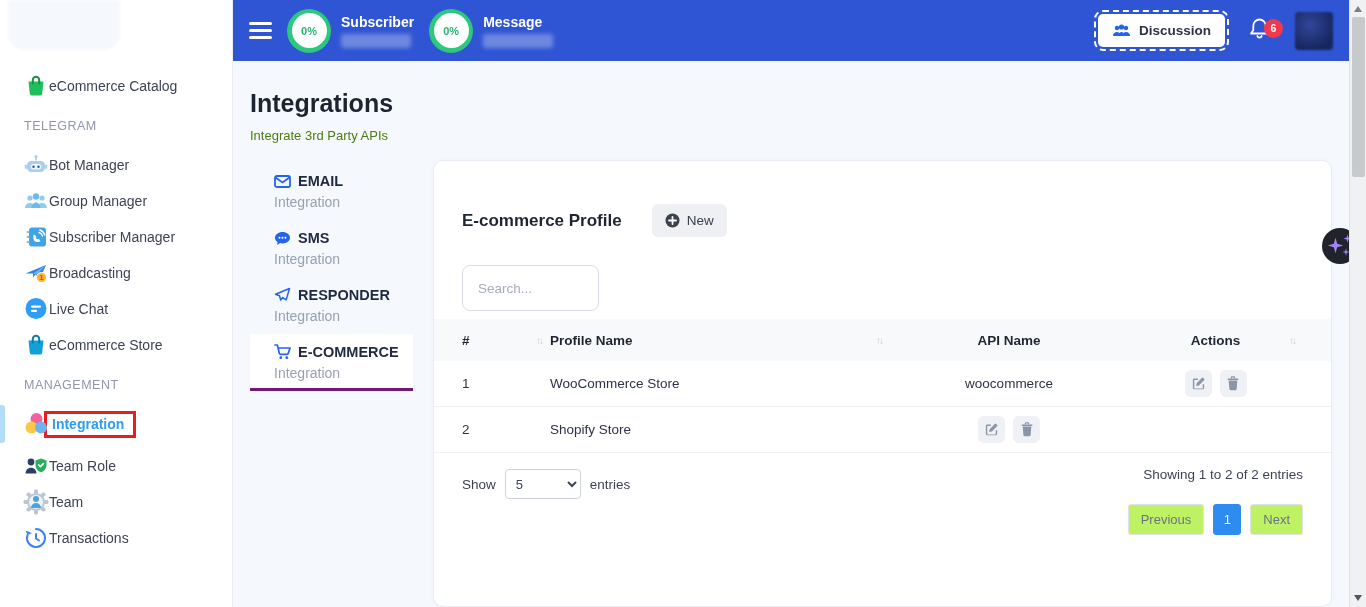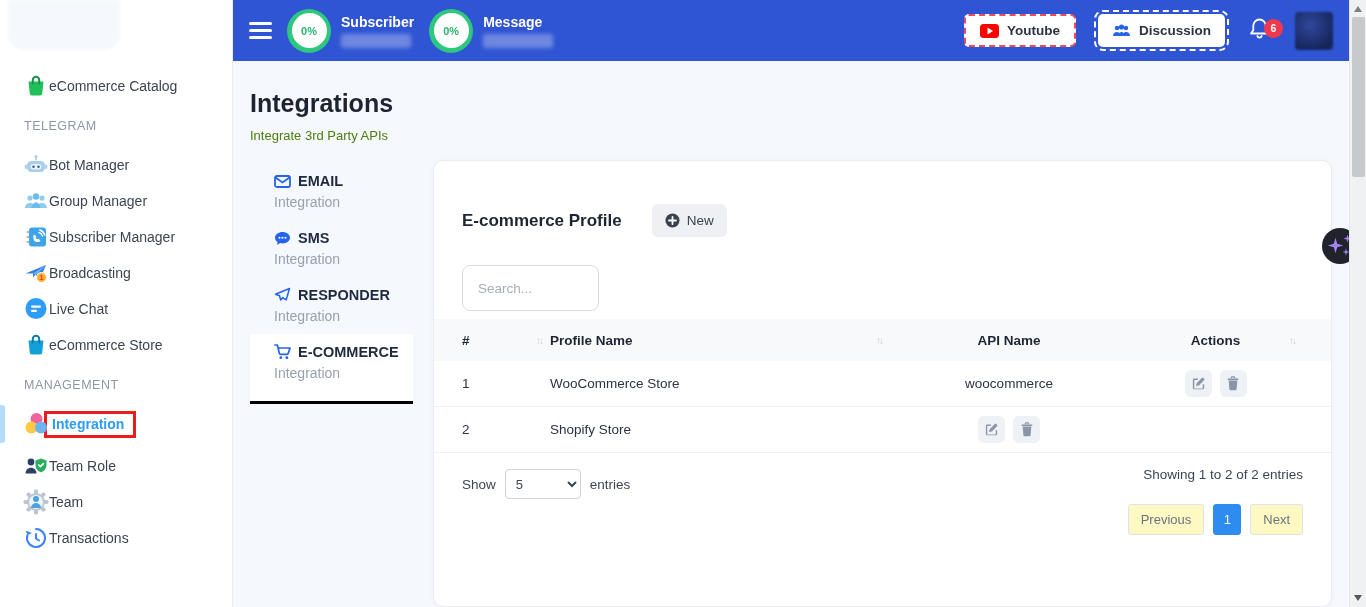--- a/index.html
+++ b/index.html
@@ -41,21 +41,21 @@
   .avatar { width:38px; height:38px; border-radius:4px; background:radial-gradient(circle at 40% 35%, #31479b, #16255c 75%); filter:blur(1.2px); cursor:pointer; }
   
   .content { position:absolute; left:233px; top:61px; width:1116px; height:546px; background:#f5f8fd; }
   .page-title { position:absolute; left:17px; top:28px; font-size:25px; font-weight:bold; color:#1d2330; }
   .page-sub { position:absolute; left:17px; top:67px; font-size:13px; color:#4d7c0f; }
   
   .subnav { position:absolute; left:17px; top:102px; width:163px; }
   .subnav-item { padding:8px 0 6px 24px; cursor:pointer; }
   .subnav-name { font-size:14.5px; font-weight:bold; color:#1f2940; display:flex; align-items:center; gap:7px; height:20px; }
   .subnav-sub { font-size:14px; color:#98a1b0; margin-top:3px; height:20px; }
-  .subnav-item.active { background:#fff; border-bottom:3px solid #000000; padding-bottom:16px; }
+  .subnav-item.active { background:#fff; border-bottom:3px solid #701a75; padding-bottom:3px; }
   
   .card { position:absolute; left:200px; top:99px; width:899px; height:447px; background:#fff; border:1px solid #e9edf2; border-radius:10px; box-shadow:0 0 6px rgba(20,40,80,.03); }
   .card-head { position:absolute; top:43px; left:28px; display:flex; align-items:center; gap:30px; }
   .panel-title { font-size:17px; font-weight:bold; color:#1e2532; }
   .new-btn { height:33px; padding:0 13px; background:#eef0f3; border:none; border-radius:6px; display:flex; align-items:center; gap:7px; font-size:13.5px; color:#39404d; cursor:pointer; font-family:"Liberation Sans", sans-serif; }
   .search-input { position:absolute; top:104px; left:28px; width:137px; height:46px; border:1px solid #d9dee6; border-radius:8px; padding:0 15px; font-size:13.5px; color:#3c4454; outline:none; font-family:"Liberation Sans", sans-serif; }
   .search-input::placeholder { color:#a6adba; }
   
   .tbl { position:absolute; top:158px; left:0; right:0; }
   .tbl-row { display:grid; grid-template-columns:88px 340px 1fr 175px; padding:0 28px; align-items:center; }
@@ -65,21 +65,21 @@
   .th.center, .td.center { justify-content:center; text-align:center; }
   .td.center { display:flex; align-items:center; }
   .sort { position:absolute; right:8px; top:50%; transform:translateY(-50%); font-size:10px; color:#c6ccd6; letter-spacing:-2px; font-weight:normal; }
   .actions-cell { display:flex; gap:8px; justify-content:center; }
   .act-btn { width:27px; height:27px; border-radius:6px; background:#eef1f5; border:none; display:flex; align-items:center; justify-content:center; cursor:pointer; }
   
   .footer-left { position:absolute; top:308px; left:28px; display:flex; align-items:center; gap:9px; font-size:13.5px; color:#3c4454; height:30px; }
   .entries-select { height:30px; width:76px; border:1px solid #ced4da; border-radius:4px; font-size:13px; color:#3c4454; padding:0 6px; background:#fff; font-family:"Liberation Sans", sans-serif; }
   .showing { position:absolute; top:306px; right:28px; font-size:13.5px; color:#3c4454; }
   .pagination { position:absolute; top:343px; right:28px; display:flex; gap:9px; }
-  .page-btn { height:31px; min-width:44px; padding:0 12px; border:1px solid #dfe3e8; background:#fef9c3; color:#6b7380; font-size:13px; border-radius:3px; display:flex; align-items:center; justify-content:center; cursor:pointer; font-family:"Liberation Sans", sans-serif; }
+  .page-btn { height:31px; min-width:44px; padding:0 12px; border:1px solid #dfe3e8; background:#bef264; color:#6b7380; font-size:13px; border-radius:3px; display:flex; align-items:center; justify-content:center; cursor:pointer; font-family:"Liberation Sans", sans-serif; }
   .page-btn.active { background:#2e8cf0; border-color:#2e8cf0; color:#fff; min-width:28px; padding:0; }
   
   .assist { position:absolute; left:1322px; top:228px; width:36px; height:36px; border-radius:50%; background:#20232c; z-index:3; }
   .assist svg { position:absolute; }
   .scrollbar { position:absolute; right:0; top:0; width:17px; height:607px; background:#f0f1f3; z-index:5; border-left:1px solid #e3e5e8; }
   .sb-arrow { position:absolute; left:4px; width:0; height:0; border-left:4.5px solid transparent; border-right:4.5px solid transparent; }
   .sb-up { top:6px; border-bottom:6px solid #7d7f83; }
   .sb-down { bottom:6px; border-top:6px solid #55575b; }
   .sb-thumb { position:absolute; top:17px; left:2px; width:13px; height:160px; background:#c7cacd; border-radius:2px; }
 </style>
@@ -269,29 +269,20 @@
     <div class="ring">
       <div class="ring-inner">0%</div>
     </div>
     <div class="stat-col">
       <span class="stat-label">Message</span>
       <span class="stat-blur"></span>
     </div>
   </div>
 
   <div class="top-right">
-    <button class="pill-btn youtube">
-      <span style="display:flex;">
-        <svg width="19" height="14" viewBox="0 0 19 14">
-            <rect width="19" height="14" rx="3.5" fill="#ff0000"></rect>
-            <polygon points="7.5,3.6 13,7 7.5,10.4" fill="#fff"></polygon>
-          </svg>
-      </span>
-      <span>Youtube</span>
-    </button>
     <button class="pill-btn discussion">
       <span style="display:flex;">
         <svg width="19" height="15" viewBox="0 0 19 15">
             <circle cx="5" cy="5" r="2.2" fill="#2563eb"></circle>
             <circle cx="14" cy="5" r="2.2" fill="#2563eb"></circle>
             <circle cx="9.5" cy="4" r="2.6" fill="#2563eb"></circle>
             <path d="M1 13c0-2.4 1.8-4 4-4 .9 0 1.8.3 2.4.9A4 4 0 0 1 9.5 9c.8 0 1.5.3 2.1.9.6-.6 1.5-.9 2.4-.9 2.2 0 4 1.6 4 4H1z" fill="#2563eb"></path>
           </svg>
       </span>
       <span>Discussion</span>

